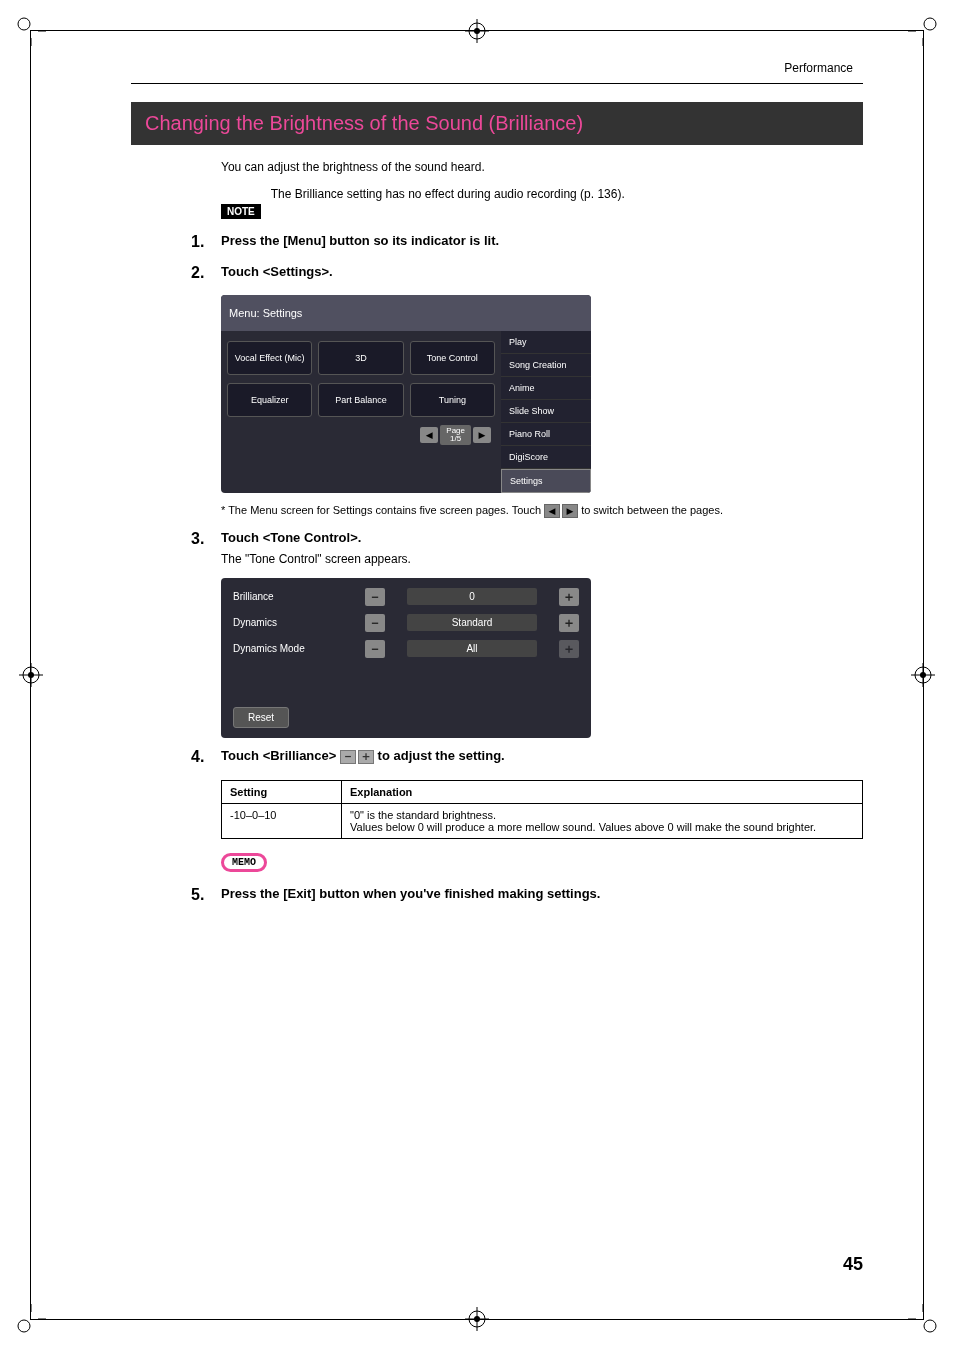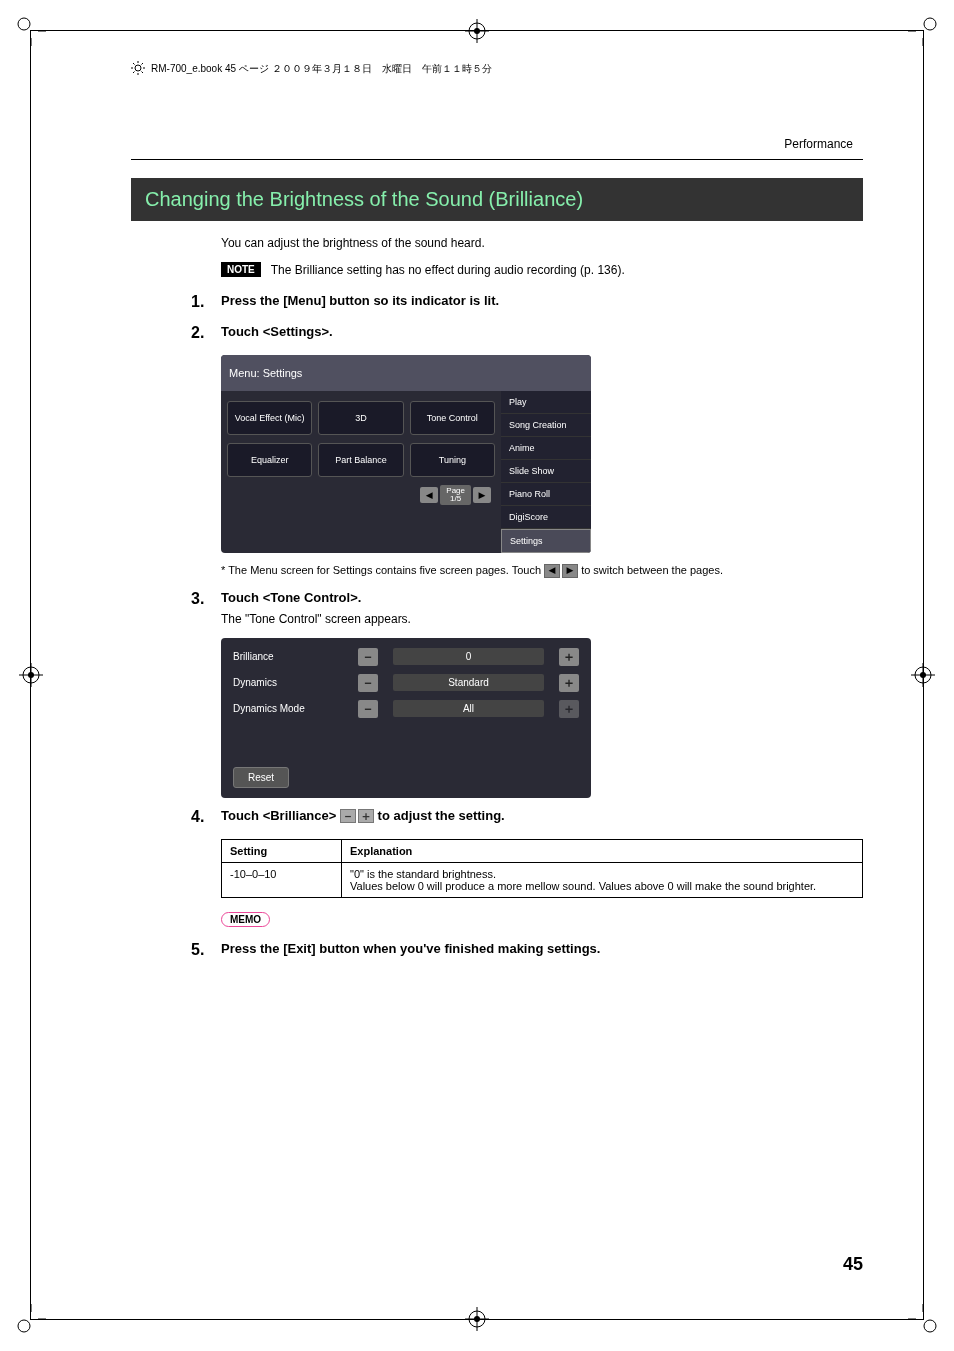--- a/index.html
+++ b/index.html
@@ -14,26 +14,26 @@
 .reg-mark { position: absolute; width: 24px; height: 24px; }
 .rm-top { top: -12px; left: 50%; transform: translateX(-50%); }
 .rm-bot { bottom: -12px; left: 50%; transform: translateX(-50%); }
 .rm-left { left: -12px; top: 50%; transform: translateY(-50%); }
 .rm-right { right: -12px; top: 50%; transform: translateY(-50%); }
 .page-inner { padding: 30px 60px 40px 100px; }
 .book-meta { font-size: 10px; margin-bottom: 60px; display: flex; align-items: center; gap: 6px; }
 .book-meta .sun-icon { display: inline-block; }
 .running-head { text-align: right; font-size: 12px; margin-bottom: 8px; padding-right: 10px; }
 .hr-top { border: none; border-top: 1px solid #000; margin-bottom: 18px; }
-.section-bar { background: #333; color: #86efac; font-size: 20px; padding: 10px 14px; margin-bottom: 14px; font-weight: normal; }
+.section-bar { background: #333; color: #ec4899; font-size: 20px; padding: 10px 14px; margin-bottom: 14px; font-weight: normal; }
 .content { padding-left: 90px; }
 .body-text { font-size: 12px; margin-bottom: 10px; line-height: 1.4; }
 .note-line { display: flex; align-items: flex-start; gap: 10px; margin-bottom: 14px; }
-.note-badge { background: #000; color: #fff; font-size: 10px; font-weight: bold; padding: 2px 6px; }
-.memo-badge { border: 1px solid #ec4899; border-radius: 10px; font-size: 10px; font-weight: bold; padding: 1px 8px; }
+.note-badge { background: #000; color: #fff; font-size: 10px; font-weight: bold; padding: 2px 6px; margin-top: 18px; }
+.memo-badge { border: 3px solid #ec4899; border-radius: 10px; font-size: 10px; font-weight: bold; padding: 1px 8px; font-family: Liberation Mono, monospace; }
 .step { display: flex; align-items: flex-start; gap: 12px; margin-bottom: 10px; margin-left: -30px; }
 .step-num { font-size: 16px; font-weight: bold; min-width: 18px; }
 .step-body { flex: 1; }
 .step-heading { font-size: 13px; font-weight: bold; margin-bottom: 6px; }
 .step-text { font-size: 12px; line-height: 1.4; }
 .inline-icon { display: inline-flex; vertical-align: middle; gap: 2px; }
 .arrow-btn { background: #888; color: #000; width: 16px; height: 14px; display: inline-flex; align-items: center; justify-content: center; font-size: 9px; border: 1px solid #666; }
 .pm-btn { background: #aaa; color: #333; width: 16px; height: 14px; display: inline-flex; align-items: center; justify-content: center; font-size: 12px; border: 1px solid #777; font-weight: bold; }
 .screenshot { margin: 8px 0 10px 0; }
 .menu-settings { width: 370px; background: #2a2a35; color: #fff; border-radius: 4px; overflow: hidden; font-size: 10px; }
@@ -44,21 +44,21 @@
 .ms-cell { flex: 1; background: #1a1a28; border: 1px solid #555; border-radius: 3px; padding: 10px 4px; text-align: center; font-size: 9px; display: flex; align-items: center; justify-content: center; min-height: 34px; }
 .ms-pager-row { display: flex; justify-content: flex-end; align-items: center; gap: 2px; padding-right: 4px; }
 .ms-pager-btn { background: #888; width: 18px; height: 16px; display: flex; align-items: center; justify-content: center; font-size: 9px; border-radius: 2px; color:#000; }
 .ms-pager-label { background: #666; padding: 2px 6px; border-radius: 2px; font-size: 8px; text-align: center; line-height: 1; }
 .ms-side { width: 90px; display: flex; flex-direction: column; }
 .ms-side-item { flex: 1; border-bottom: 1px solid #333; padding: 6px 8px; font-size: 9px; display: flex; align-items: center; background: #222230; }
 .ms-side-item.active { background: #4a4a58; border: 1px solid #888; }
 .tone-control { width: 370px; background: #2a2a35; color: #fff; border-radius: 4px; overflow: hidden; font-size: 10px; }
 .tc-titlebar { background: #505060; padding: 4px 8px; font-size: 11px; }
 .tc-body { padding: 10px 12px; min-height: 160px; display: flex; flex-direction: column; }
-.tc-row { display: flex; align-items: center; gap: 15px; margin-bottom: 8px; }
+.tc-row { display: flex; align-items: center; gap: 22px; margin-bottom: 8px; }
 .tc-label { width: 110px; font-size: 10px; }
 .tc-btn { background: #888; width: 20px; height: 18px; display: flex; align-items: center; justify-content: center; border-radius: 2px; color: #222; font-weight: bold; font-size: 13px; }
 .tc-btn.dis { opacity: 0.5; }
 .tc-val { flex: 1; background: #444; text-align: center; padding: 3px 0; border-radius: 2px; font-size: 10px; }
 .tc-reset { margin-top: auto; }
 .tc-reset-btn { background: #555; border: 1px solid #777; padding: 4px 14px; border-radius: 3px; font-size: 10px; display: inline-block; }
 .footnote-line { font-size: 11px; margin: 6px 0 12px 0; line-height: 1.4; }
 table.setting-table { border-collapse: collapse; width: 100%; margin-bottom: 14px; }
 table.setting-table th, table.setting-table td { border: 1px solid #000; padding: 5px 8px; font-size: 11px; text-align: left; vertical-align: top; }
 table.setting-table th { font-weight: bold; }
@@ -101,36 +101,20 @@
         <path d="M12 0 L12 24 M0 12 L24 12" stroke="#000"></path>
       </svg></div>
   <div class="reg-mark rm-right"><svg viewBox="0 0 24 24">
         <circle cx="12" cy="12" r="8" fill="none" stroke="#000"></circle>
         <circle cx="12" cy="12" r="3" fill="#000"></circle>
         <path d="M12 0 L12 24 M0 12 L24 12" stroke="#000"></path>
       </svg></div>
 
   <div class="page-inner">
 
-    <div class="book-meta">
-      <span class="sun-icon"><svg width="14" height="14" viewBox="0 0 14 14">
-            <circle cx="7" cy="7" r="3" fill="none" stroke="#000"></circle>
-            <g stroke="#000">
-              <line x1="7" y1="0" x2="7" y2="2"></line>
-              <line x1="7" y1="12" x2="7" y2="14"></line>
-              <line x1="0" y1="7" x2="2" y2="7"></line>
-              <line x1="12" y1="7" x2="14" y2="7"></line>
-              <line x1="2" y1="2" x2="3.5" y2="3.5"></line>
-              <line x1="10.5" y1="10.5" x2="12" y2="12"></line>
-              <line x1="2" y1="12" x2="3.5" y2="10.5"></line>
-              <line x1="10.5" y1="3.5" x2="12" y2="2"></line>
-            </g>
-          </svg></span>
-      <span>RM-700_e.book 45 ページ ２００９年３月１８日　水曜日　午前１１時５分</span>
-    </div>
 
     <div class="running-head">Performance</div>
     <hr class="hr-top">
 
     <div class="section-bar">Changing the Brightness of the Sound (Brilliance)</div>
 
     <div class="content">
       <p class="body-text">You can adjust the brightness of the sound heard.</p>
 
       <div class="note-line">

